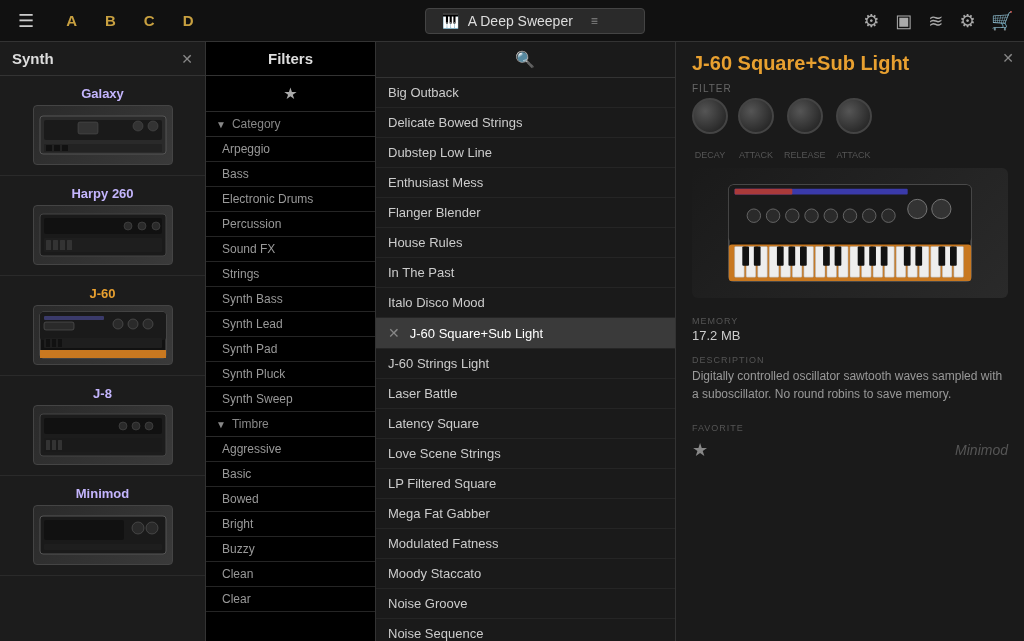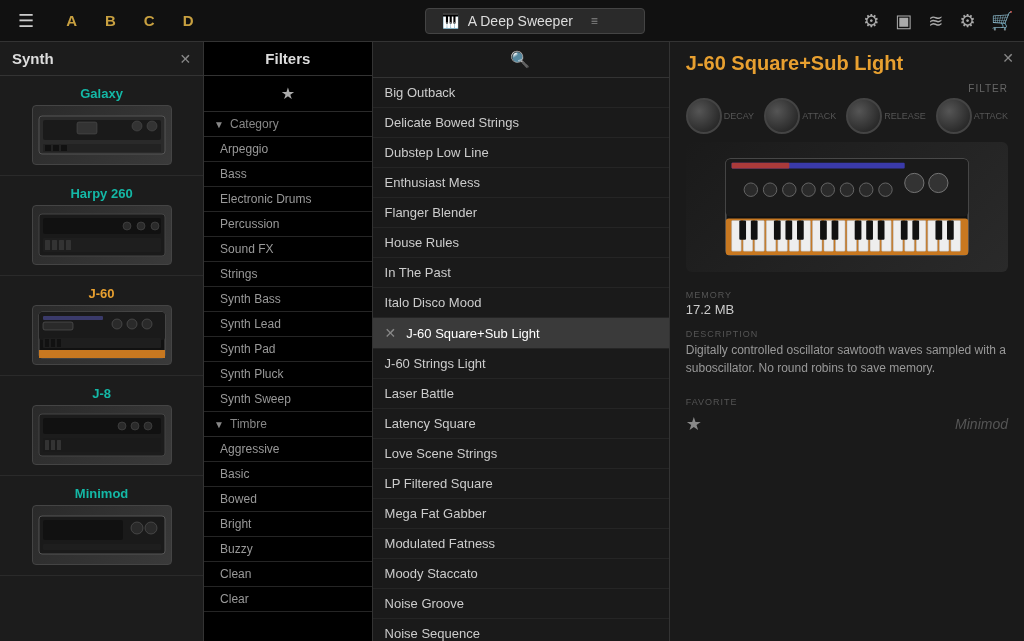--- a/index.html
+++ b/index.html
@@ -123,21 +123,21 @@
     }
     .synth-item {
       display: flex;
       flex-direction: column;
       align-items: center;
       padding: 10px 6px;
       border-bottom: 1px solid #2a2a2a;
       cursor: pointer;
     }
     .synth-name {
-      color: #14b8a6;
+      color: #c4b5fd;
       font-size: 13px;
       font-weight: bold;
       margin-bottom: 4px;
     }
     .synth-name.orange { color: #e8a030; }
     .synth-image {
       width: 140px;
       height: 60px;
       background: linear-gradient(135deg, #2a2a2a, #3a3a3a);
       border-radius: 4px;
@@ -262,32 +262,31 @@
       font-size: 20px;
       font-weight: bold;
       margin-bottom: 8px;
       padding-right: 20px;
     }
     .detail-filter-label {
       color: #666;
       font-size: 10px;
       letter-spacing: 1px;
       margin-bottom: 4px;
-      text-align: right;
     }
     .knob-label {
       color: #555;
       font-size: 9px;
       text-align: center;
     }
     .knob-wrap {
       display: flex;
-      flex-direction: row;
-      align-items: center;
-      gap: 2px;
+      flex-direction: column;
+      align-items: center;
+      gap: 16px;
     }
     .detail-synth-image {
       width: 100%;
       height: 130px;
       background: linear-gradient(135deg, #1a1a1a, #2a2a2a);
       border-radius: 6px;
       margin-bottom: 12px;
       display: flex;
       align-items: center;
       justify-content: center;

